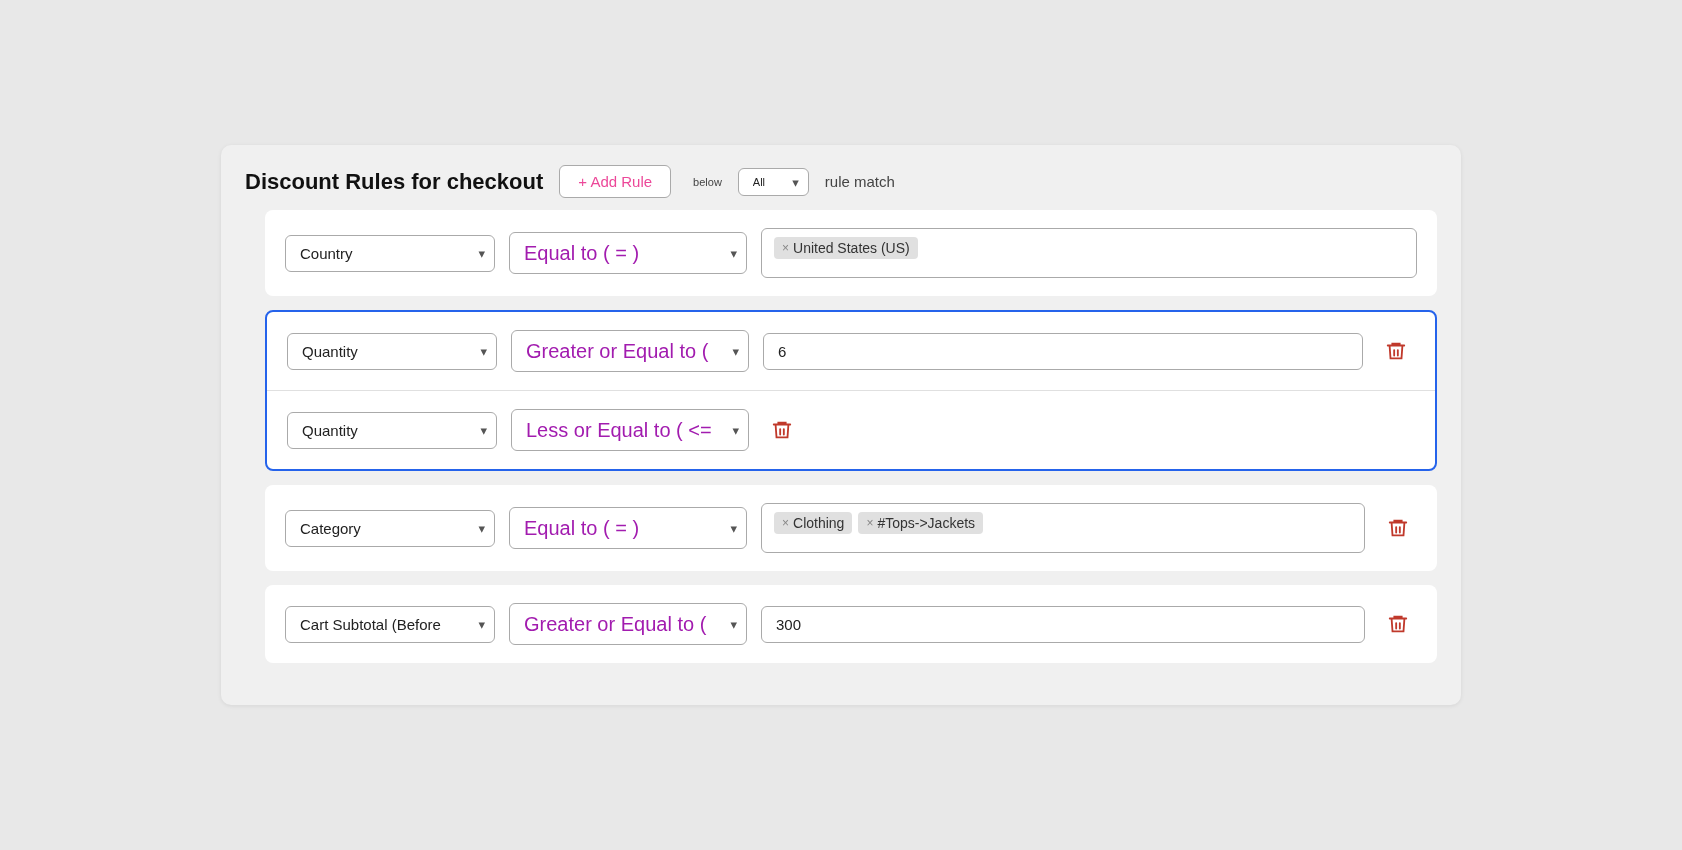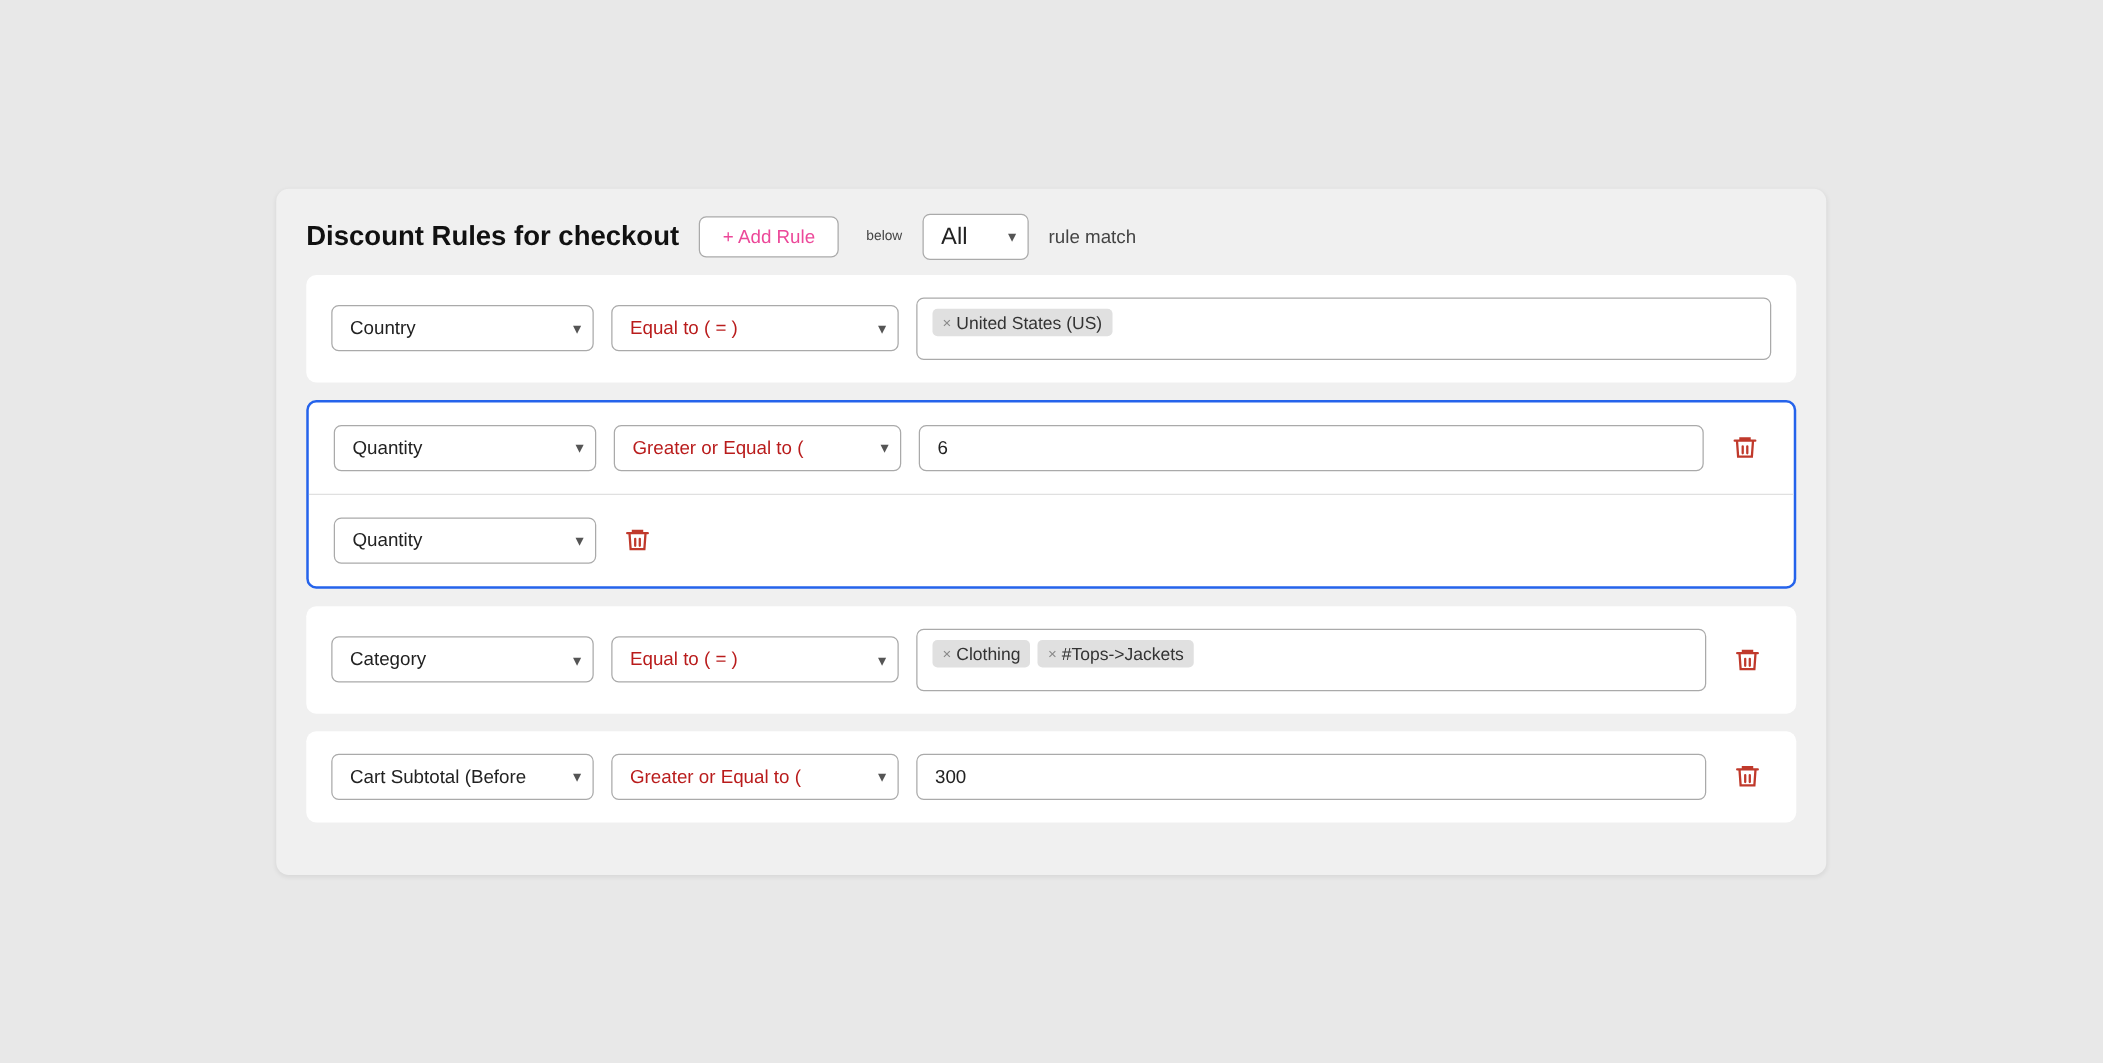--- a/index.html
+++ b/index.html
@@ -46,21 +46,21 @@
     .header-below {
       font-size: 11px;
       color: #444;
       margin-left: 6px;
     }
     .match-select {
       border: 1.5px solid #aaa;
       background: #fff;
       border-radius: 6px;
       padding: 7px 36px 7px 14px;
-      font-size: 19px;
+      font-size: 11px;
       appearance: none;
       -webkit-appearance: none;
       cursor: pointer;
       position: relative;
       color: #222;
     }
     .select-wrapper {
       position: relative;
       display: inline-block;
     }
@@ -76,20 +76,21 @@
     }
     .header-rule-match {
       font-size: 15px;
       color: #444;
     }
     
     .rules-container {
       display: flex;
       flex-direction: column;
       gap: 0;
+      margin-left: 20px;
     }
     .rule-card {
       background: #fff;
       border-radius: 8px;
       padding: 18px 20px;
       margin-bottom: 14px;
     }
     .rule-card.highlighted {
       border: 2.5px solid #2563eb;
       border-radius: 8px;
@@ -120,25 +121,25 @@
       -webkit-appearance: none;
       cursor: pointer;
       color: #222;
       min-width: 210px;
     }
     .rule-op-select {
       border: 1.5px solid #aaa;
       background: #fff;
       border-radius: 6px;
       padding: 9px 36px 9px 14px;
-      font-size: 15px;
+      font-size: 20px;
       appearance: none;
       -webkit-appearance: none;
       cursor: pointer;
-      color: #b91c1c;
+      color: #a21caf;
       min-width: 230px;
     }
     .rule-value-input {
       flex: 1;
       border: 1.5px solid #aaa;
       background: #fff;
       border-radius: 6px;
       padding: 9px 14px;
       font-size: 15px;
       color: #222;
@@ -276,20 +277,27 @@
 
       <div class="rule-row">
         <div class="select-wrap">
           <select class="rule-field-select">
             <option>Quantity</option>
             <option>Country</option>
             <option>Category</option>
             <option>Cart Subtotal (Before</option>
           </select>
         </div>
+        <div class="select-wrap">
+          <select class="rule-op-select">
+            <option>Less or Equal to ( &lt;=</option>
+            <option>Equal to ( = )</option>
+            <option>Greater or Equal to (</option>
+          </select>
+        </div>
         <button class="delete-btn">
           <svg class="trash-icon" viewBox="0 0 24 24" xmlns="http://www.w3.org/2000/svg">
             <path d="M3 6h18M8 6V4h8v2M19 6l-1 14H6L5 6h14zM10 11v6M14 11v6" stroke="#c0392b" stroke-width="2" stroke-linecap="round" fill="none"></path>
           </svg>
         </button>
       </div>
     </div>
 
     <div class="rule-card">
       <div class="rule-row">

